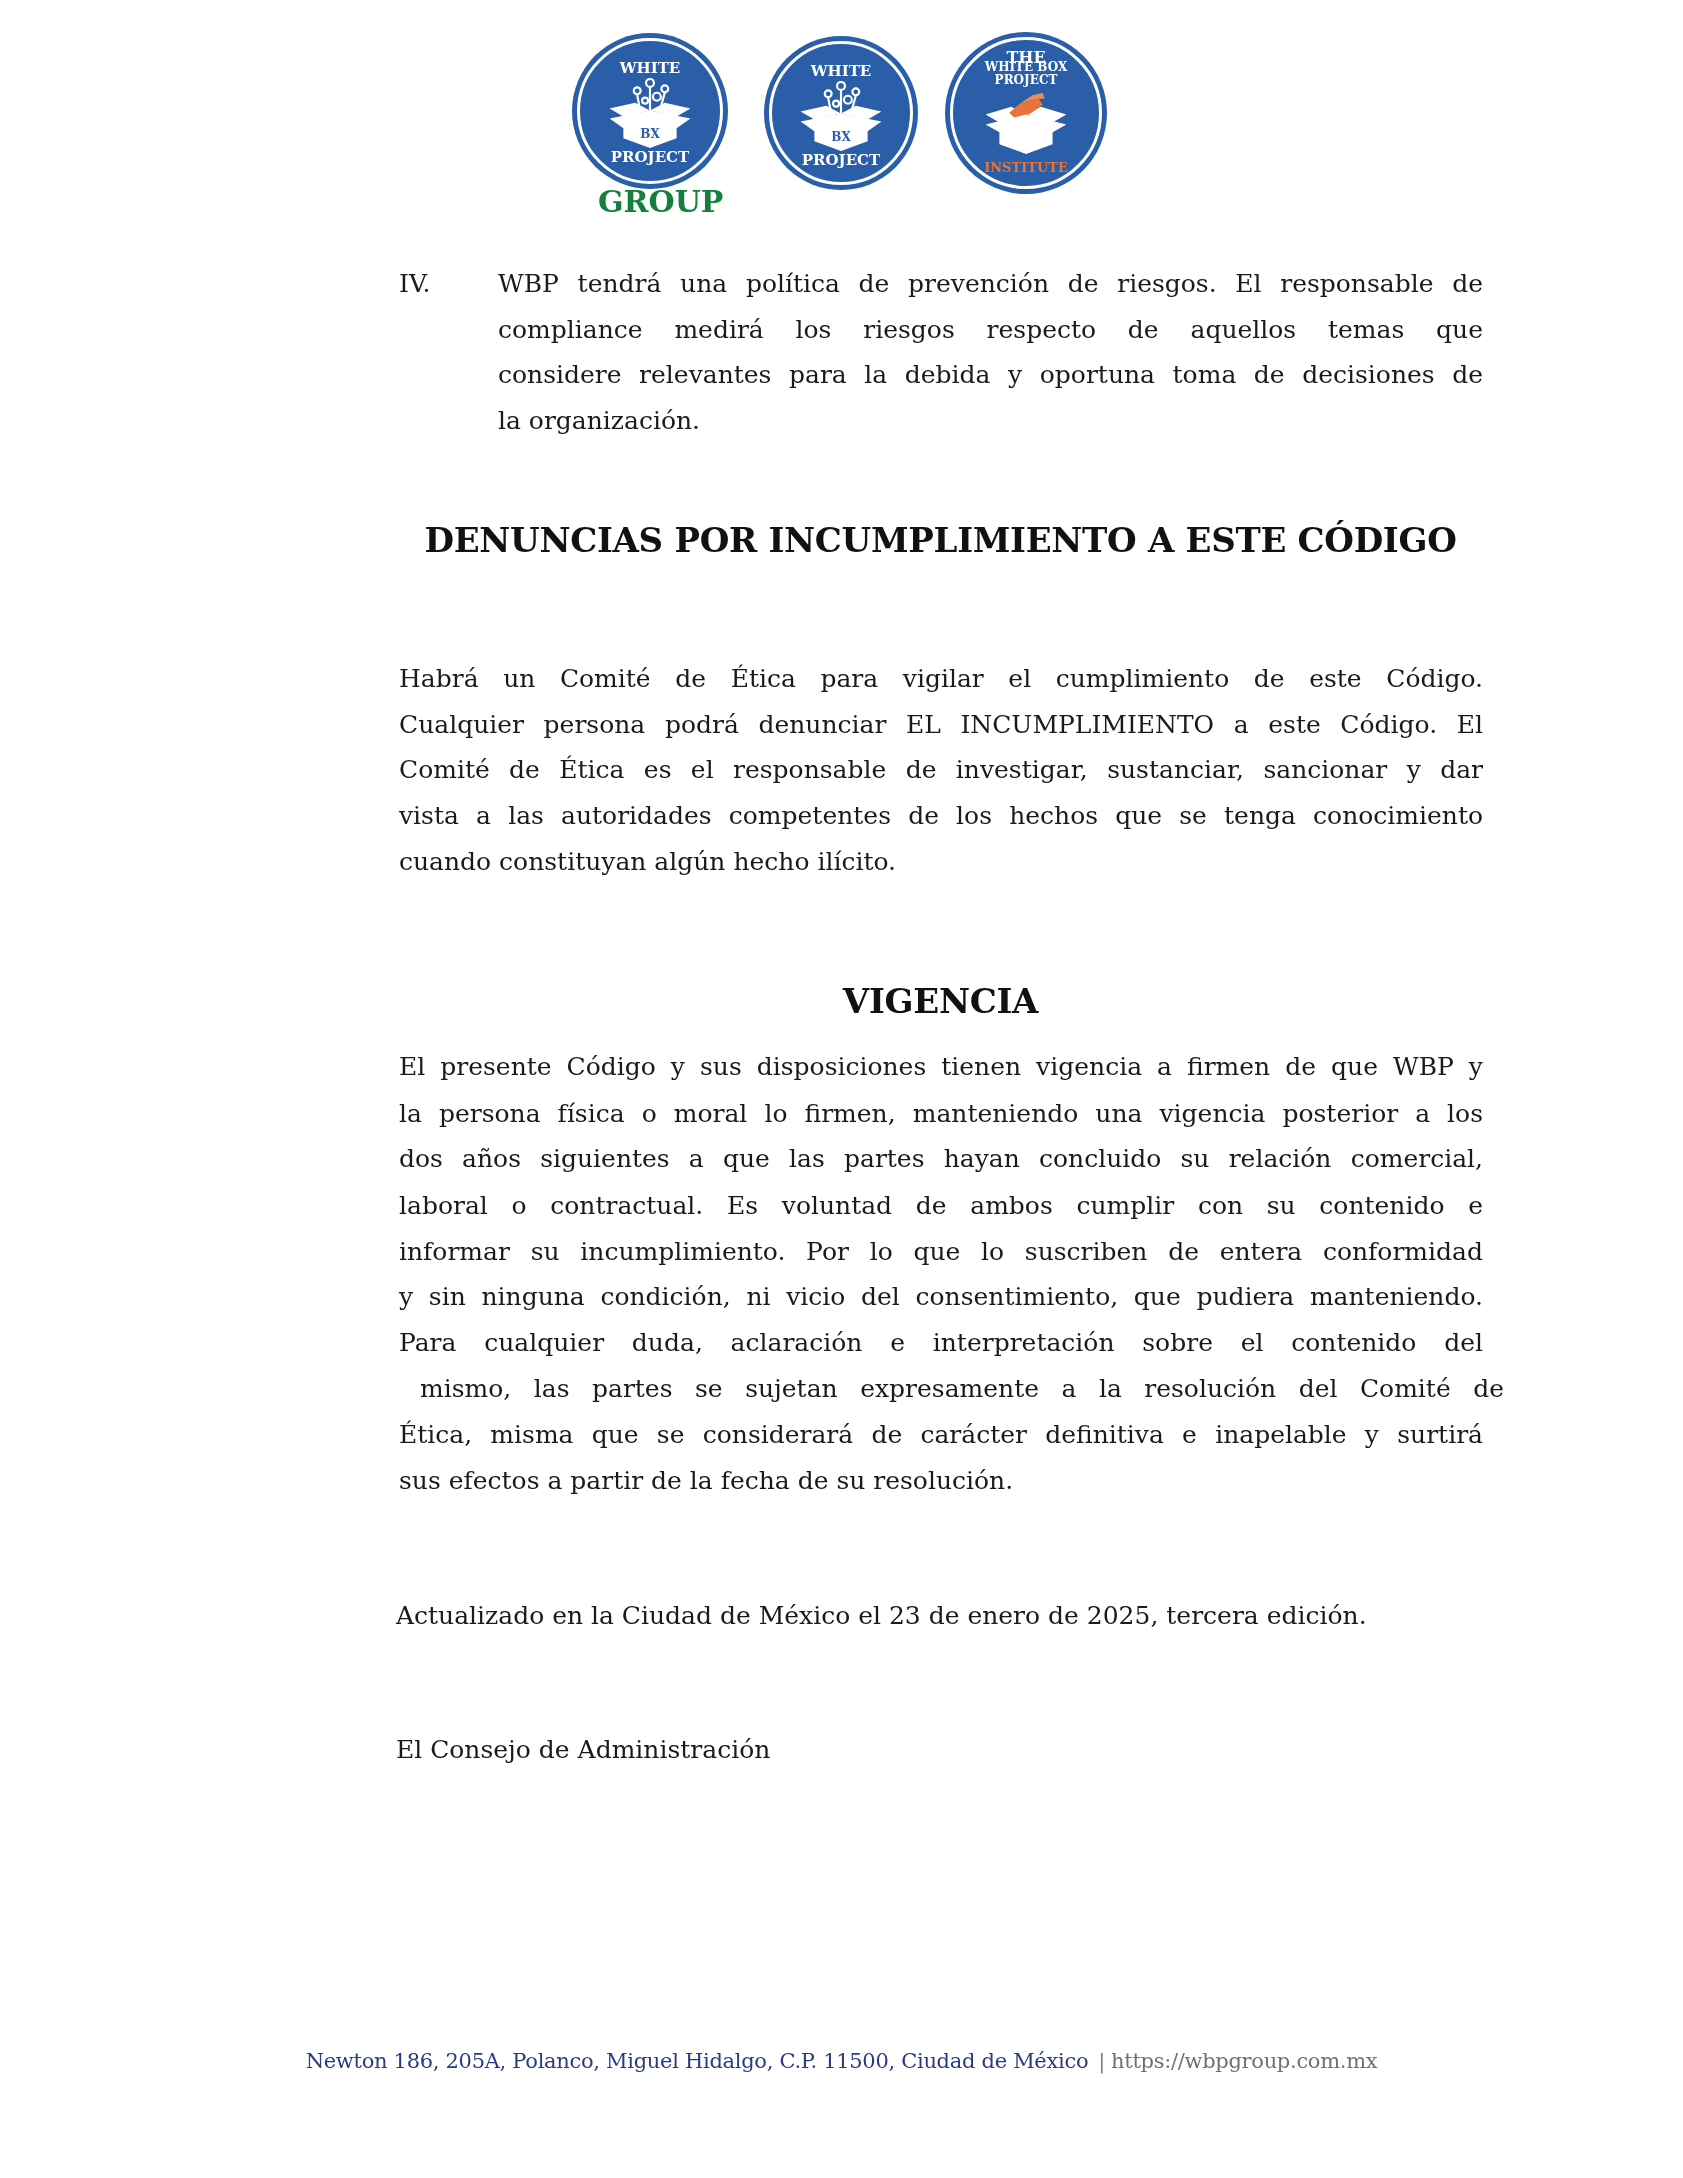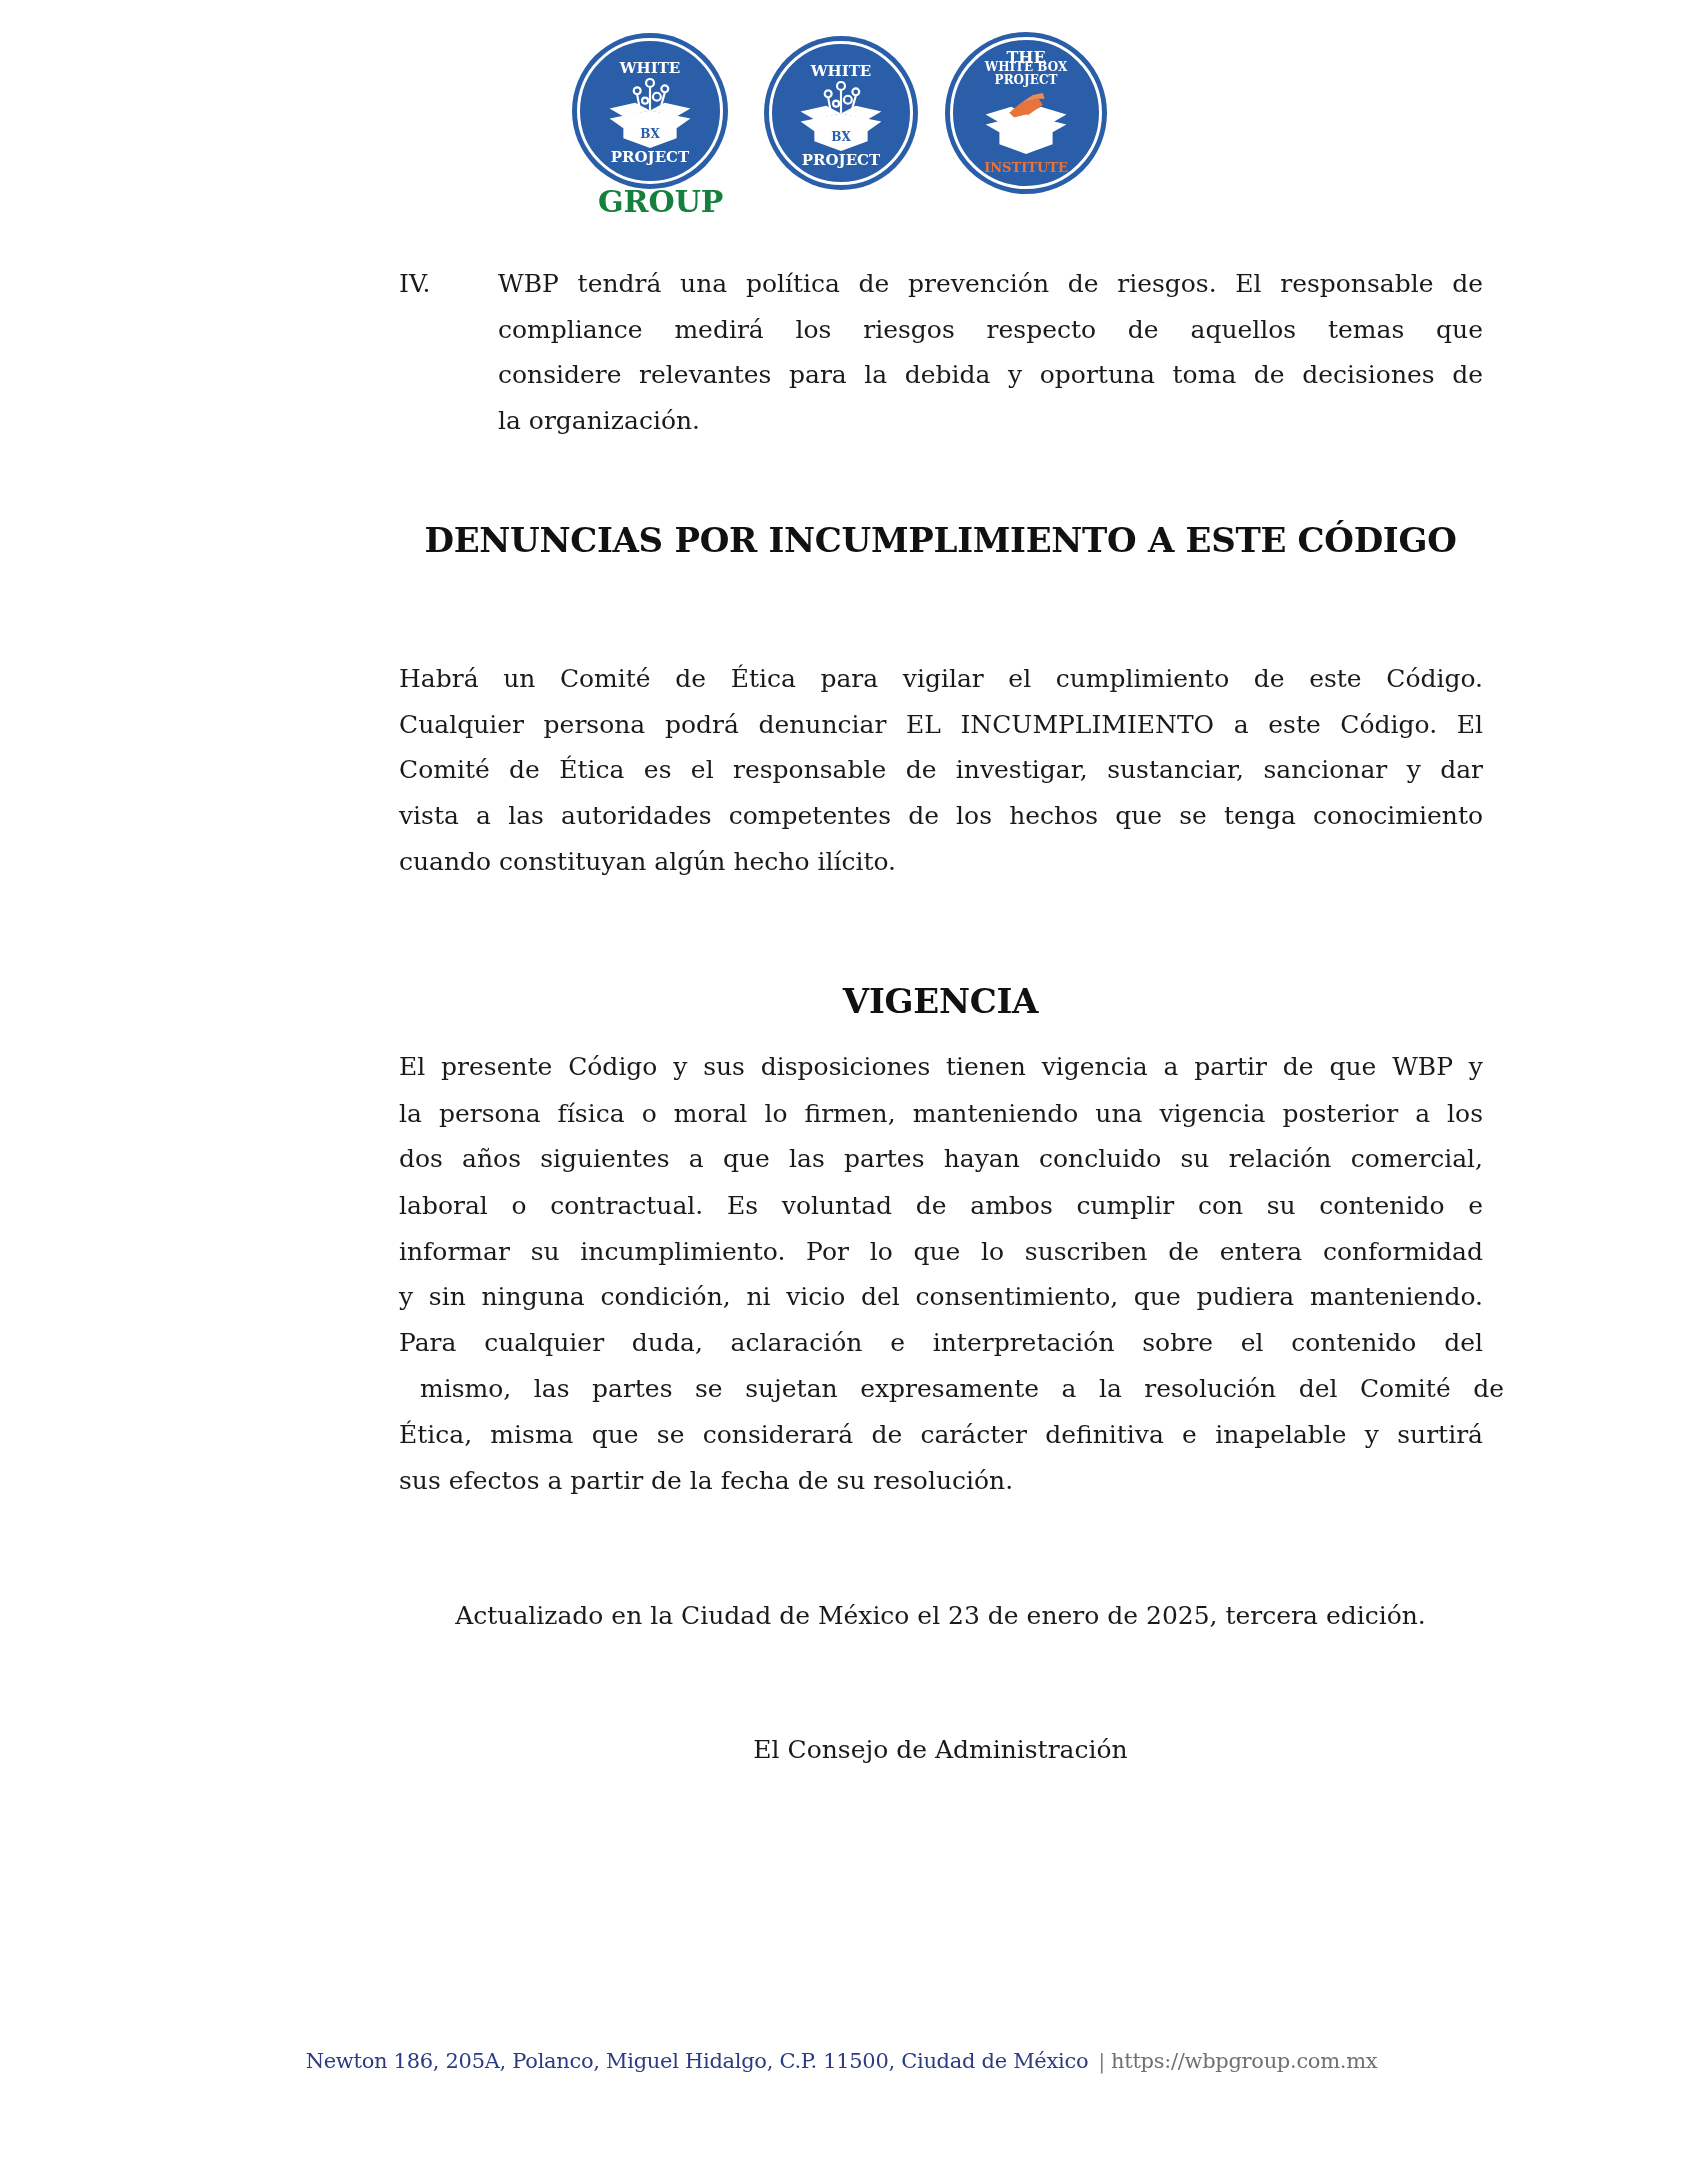--- a/index.html
+++ b/index.html
@@ -11,21 +11,21 @@
   .logo .ring { position: absolute; inset: 5px; border-radius: 50%; border: 3px solid #ffffff; }
   .logo .lt { position: absolute; left: 0; right: 0; text-align: center; color: #ffffff;
               font-family: "DejaVu Serif", serif; font-weight: bold; line-height: 1; }
   .logo .box { position: absolute; left: 50%; transform: translateX(-50%); }
   .group-label { position: absolute; font-family: "DejaVu Serif", serif; font-weight: bold;
                  color: #15803d; font-size: 30px; letter-spacing: 0px; }
   .line { position: absolute; font-size: 25px; line-height: 32px; white-space: nowrap; }
   .j { text-align: justify; text-align-last: justify; white-space: normal; }
   .heading { position: absolute; font-weight: bold; font-size: 34px; text-align: center;
              white-space: nowrap; color: #111; letter-spacing: -0.3px; }
-  .center { text-align: center; }
+  .center { }
   .footer { position: absolute; left: 0; width: 1683px; top: 2049px; text-align: center;
             font-size: 21px; white-space: nowrap; letter-spacing: -0.3px; }
   .footer .addr { color: #2b3a82; }
   .footer .sep { color: #808080; margin: 0 6px 0 10px; }
   .footer .url { color: #707070; }
 </style>
 </head>
 <body>
 
 <div class="logos">
@@ -112,21 +112,21 @@
 <div>
   <div class="line j" style="left:399px; top:663px; width:1084px;">Habrá un Comité de Ética para vigilar el cumplimiento de este Código.</div>
   <div class="line j" style="left:399px; top:709px; width:1084px;">Cualquier persona podrá denunciar EL INCUMPLIMIENTO a este Código. El</div>
   <div class="line j" style="left:399px; top:754px; width:1084px;">Comité de Ética es el responsable de investigar, sustanciar, sancionar y dar</div>
   <div class="line j" style="left:399px; top:800px; width:1084px;">vista a las autoridades competentes de los hechos que se tenga conocimiento</div>
   <div class="line" style="left:399px; top:846px;">cuando constituyan algún hecho ilícito.</div>
 </div>
 
 <div class="heading" style="left:396px; width:1089px; top:981px;">VIGENCIA</div>
 <div>
-  <div class="line j" style="left:399px; top:1051px; width:1084px;">El presente Código y sus disposiciones tienen vigencia a partir de que WBP y</div>
+  <div class="line j" style="left:399px; top:1051px; width:1084px;">El presente Código y sus disposiciones tienen vigencia a firmen de que WBP y</div>
   <div class="line j" style="left:399px; top:1098px; width:1084px;">la persona física o moral lo firmen, manteniendo una vigencia posterior a los</div>
   <div class="line j" style="left:399px; top:1143px; width:1084px;">dos años siguientes a que las partes hayan concluido su relación comercial,</div>
   <div class="line j" style="left:399px; top:1190px; width:1084px;">laboral o contractual. Es voluntad de ambos cumplir con su contenido e</div>
   <div class="line j" style="left:399px; top:1236px; width:1084px;">informar su incumplimiento. Por lo que lo suscriben de entera conformidad</div>
   <div class="line j" style="left:399px; top:1281px; width:1084px;">y sin ninguna condición, ni vicio del consentimiento, que pudiera manteniendo.</div>
   <div class="line j" style="left:399px; top:1327px; width:1084px;">Para cualquier duda, aclaración e interpretación sobre el contenido del</div>
   <div class="line j" style="left:420px; top:1373px; width:1084px;">mismo, las partes se sujetan expresamente a la resolución del Comité de</div>
   <div class="line j" style="left:399px; top:1419px; width:1084px;">Ética, misma que se considerará de carácter definitiva e inapelable y surtirá</div>
   <div class="line" style="left:399px; top:1465px;">sus efectos a partir de la fecha de su resolución.</div>
 </div>

